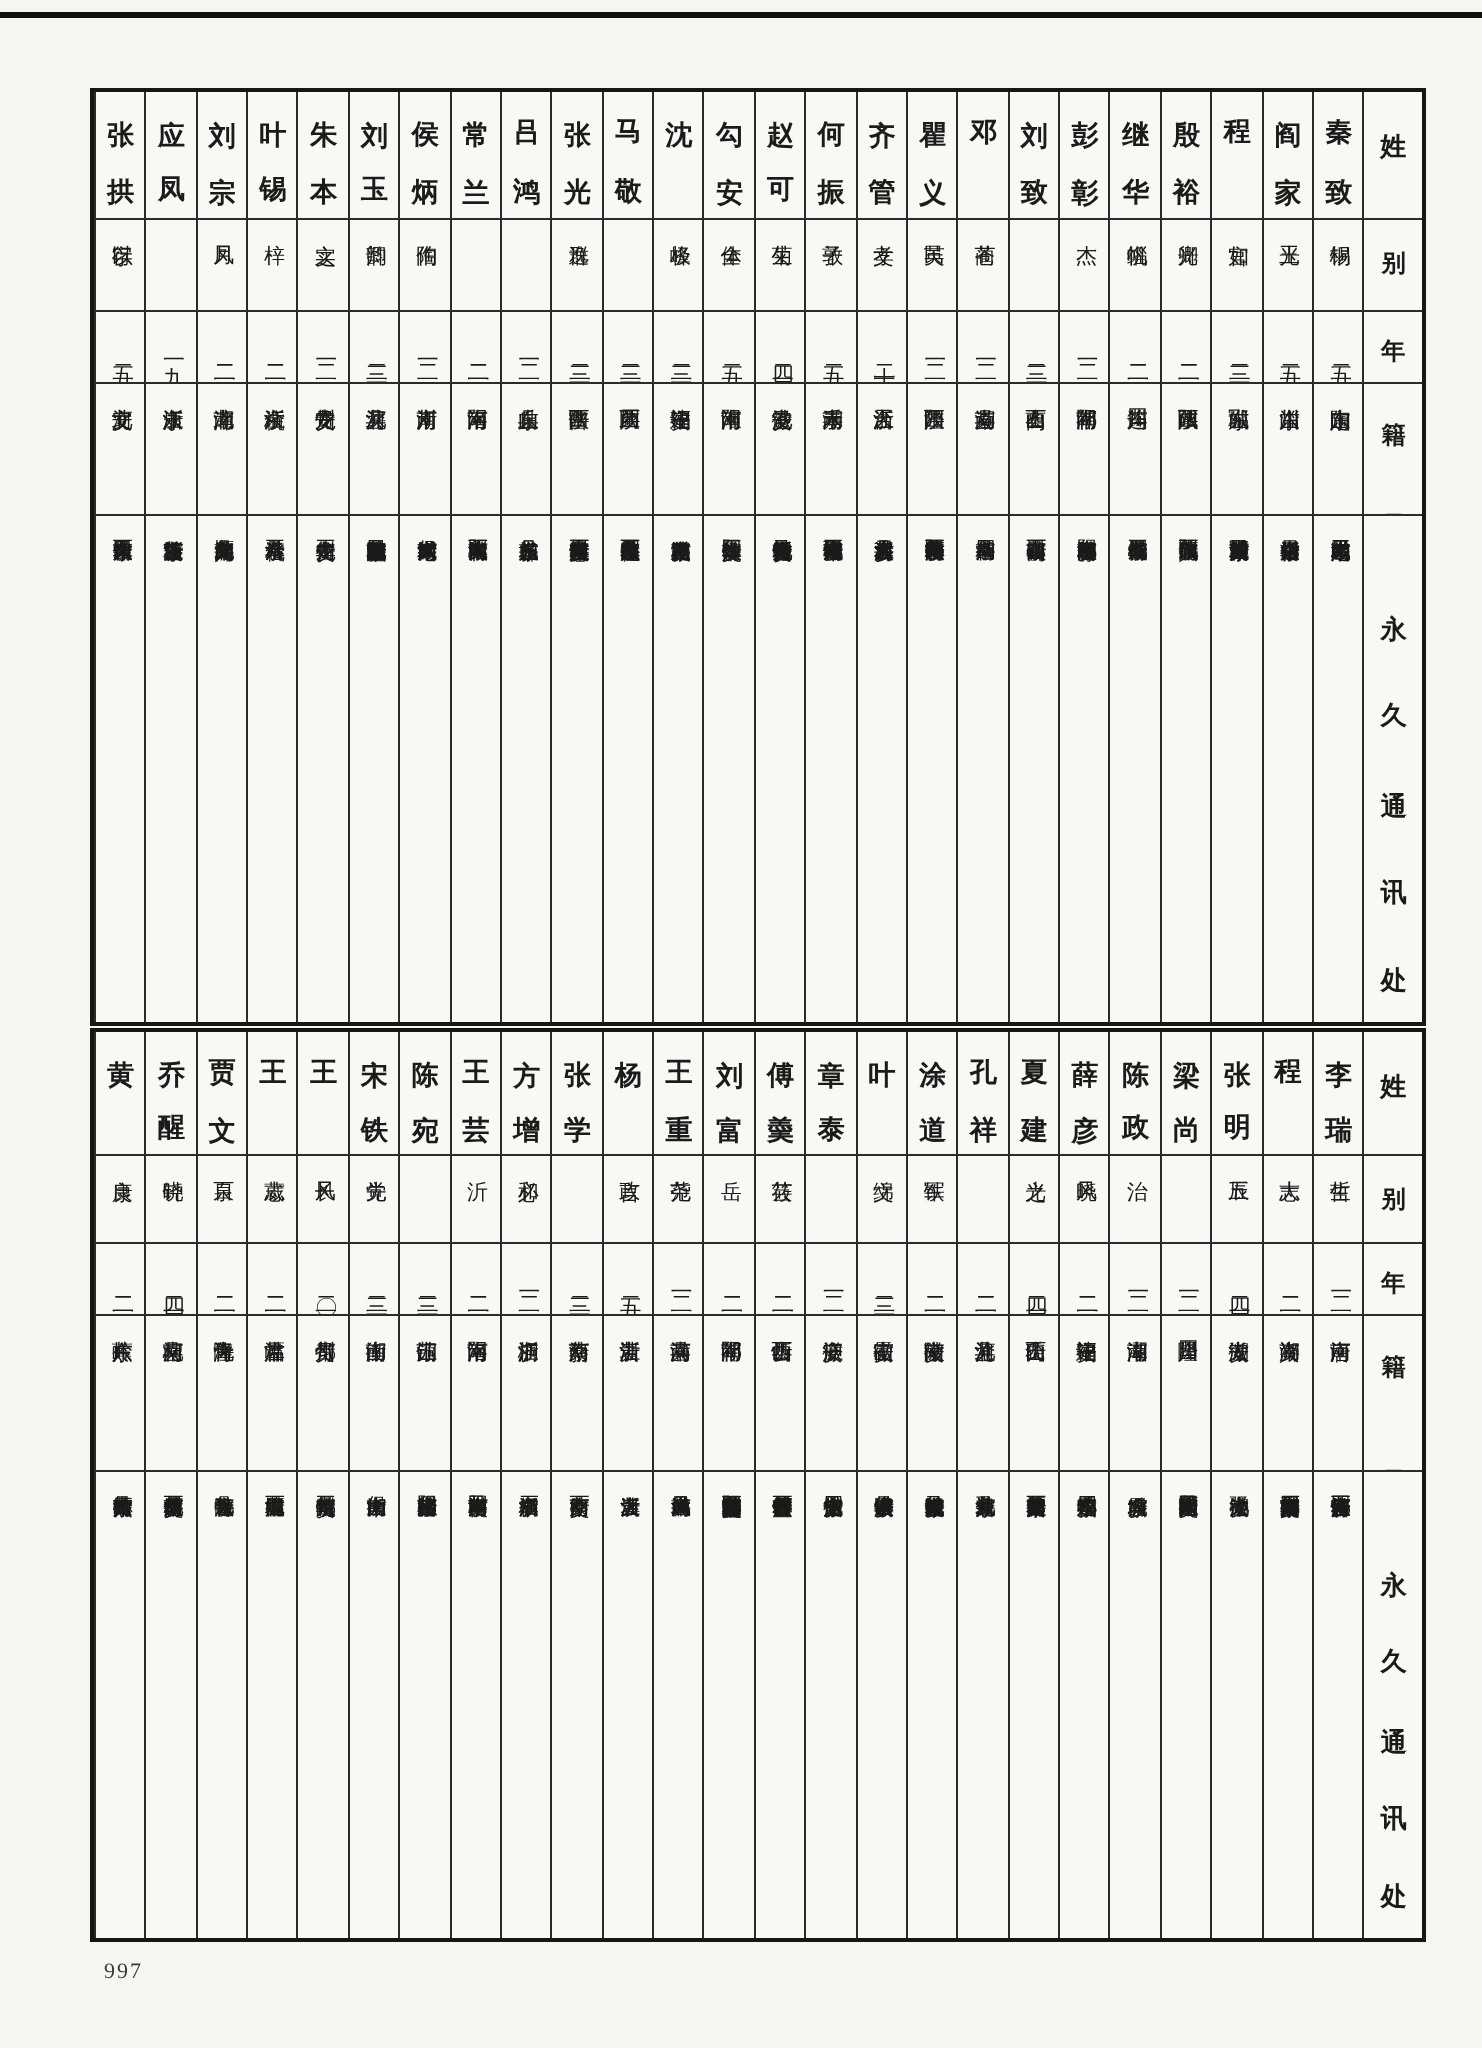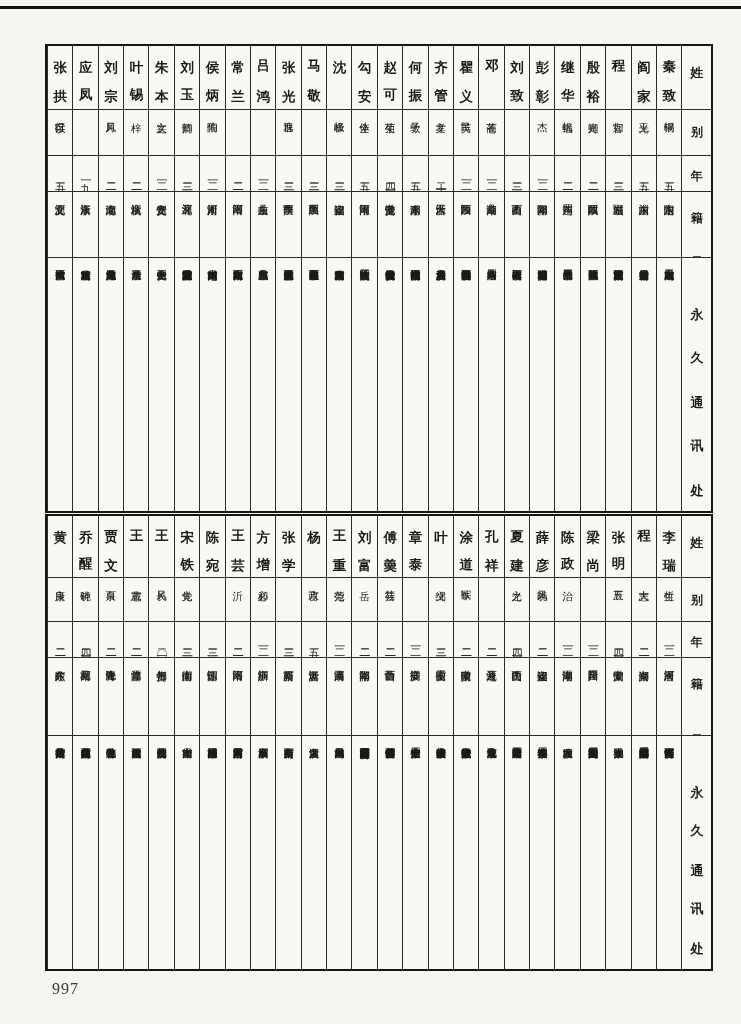--- a/index.html
+++ b/index.html
@@ -60,21 +60,21 @@
   .hdr.r-alias .vt{padding:6px 0;font-size:12px;}
   .hdr.r-age{align-items:stretch;}
   .hdr.r-age .vt{padding:3px 0;font-size:12px;}
   .hdr.r-native{align-items:stretch;padding:0;}
   .hdr.r-native .vt{padding:10px 0;font-size:12px;}
   .hdr.r-addr{align-items:stretch;padding:0;}
   .hdr.r-addr .vt{padding:38px 0;font-size:13px;}
 
   .page-number{
     position:absolute;left:52px;top:980px;
-    font-size:16px;color:#3a3a3a;letter-spacing:1px;
+    font-size:11px;color:#3a3a3a;letter-spacing:1px;
   }
 </style>
 </head>
 <body>
 
 <div class="page">
   <div class="tables-wrap">
     <div class="reg-table t0" id="table-0">
         <div class="col header-col">
           <div class="cell hdr r-name">

